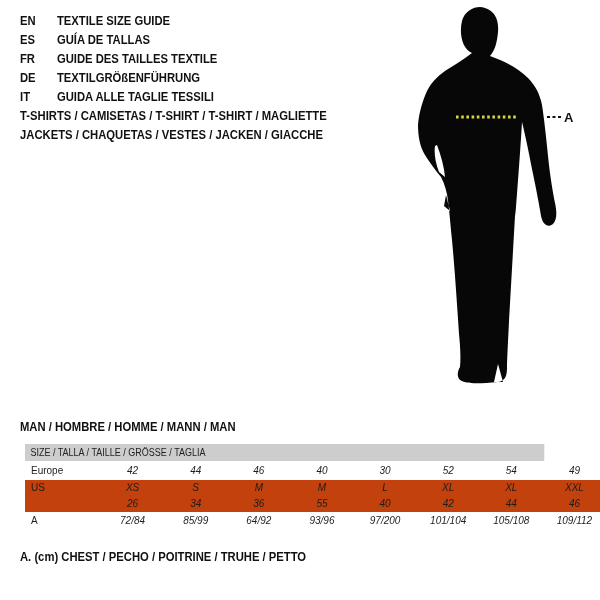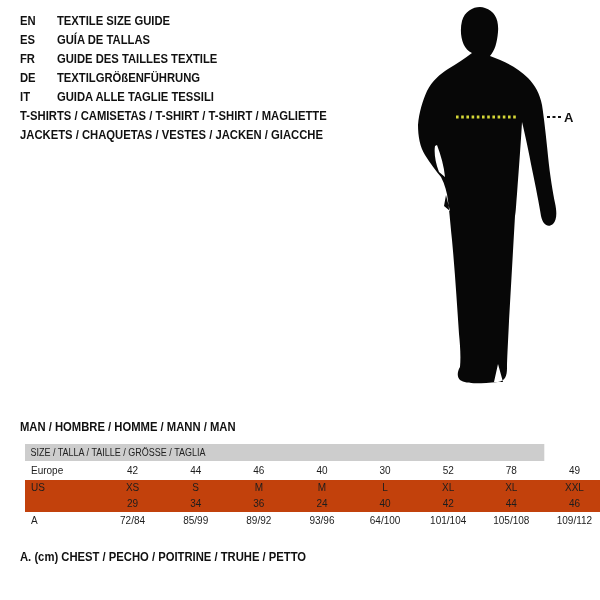--- a/index.html
+++ b/index.html
@@ -26,21 +26,21 @@
   #gender-heading { left:20px; top:420px; font-size:12.5px; font-weight:bold; }
 
   
   #size-table { left:25px; top:444px; width:577px; font-size:10px; color:#1d1d1d; }
   .t-header {
     height:17px; line-height:17px; background:#cdcdcd;
     padding-left:6px; margin-bottom:1px; color:#222222;
   }
   .t-row { display:flex;gap:8px; }
   .t-label { width:72px; padding-left:6px; box-sizing:border-box; text-align:left; }
-  .t-cell { flex:1; text-align:center; }
+  .t-cell { flex:1; text-align:center;font-style:italic; }
   .r-white { height:18px; line-height:18px; background:#ffffff; }
   .r-band  { height:16px; line-height:16px; background:#c2410c; }
 
   
   #footnote { left:20px; top:550px; font-size:12.5px; font-weight:bold; }
 </style>
 </head>
 <body>
 
 <div id="lang-list" class="abs cond">
@@ -102,54 +102,54 @@
   <div class="t-header cond">SIZE / TALLA / TAILLE / GRÖSSE / TAGLIA</div>
 
   <div class="t-row r-white">
     <div class="t-label">Europe</div>
     <div class="t-cell">42</div>
     <div class="t-cell">44</div>
     <div class="t-cell">46</div>
     <div class="t-cell">40</div>
     <div class="t-cell">30</div>
     <div class="t-cell">52</div>
-    <div class="t-cell">78</div>
+    <div class="t-cell">54</div>
     <div class="t-cell">49</div>
   </div>
 
   <div class="t-row r-band">
     <div class="t-label">US</div>
     <div class="t-cell">XS</div>
     <div class="t-cell">S</div>
     <div class="t-cell">M</div>
     <div class="t-cell">M</div>
     <div class="t-cell">L</div>
     <div class="t-cell">XL</div>
     <div class="t-cell">XL</div>
     <div class="t-cell">XXL</div>
   </div>
 
   <div class="t-row r-band">
     <div class="t-label"></div>
-    <div class="t-cell">29</div>
+    <div class="t-cell">26</div>
     <div class="t-cell">34</div>
     <div class="t-cell">36</div>
-    <div class="t-cell">24</div>
+    <div class="t-cell">55</div>
     <div class="t-cell">40</div>
     <div class="t-cell">42</div>
     <div class="t-cell">44</div>
     <div class="t-cell">46</div>
   </div>
 
   <div class="t-row r-white">
     <div class="t-label">A</div>
     <div class="t-cell">72/84</div>
     <div class="t-cell">85/99</div>
-    <div class="t-cell">89/92</div>
+    <div class="t-cell">64/92</div>
     <div class="t-cell">93/96</div>
-    <div class="t-cell">64/100</div>
+    <div class="t-cell">97/200</div>
     <div class="t-cell">101/104</div>
     <div class="t-cell">105/108</div>
     <div class="t-cell">109/112</div>
   </div>
 </div>
 
 <div id="footnote" class="abs cond">A. (cm) CHEST / PECHO / POITRINE / TRUHE / PETTO</div>
 
 </body></html>

